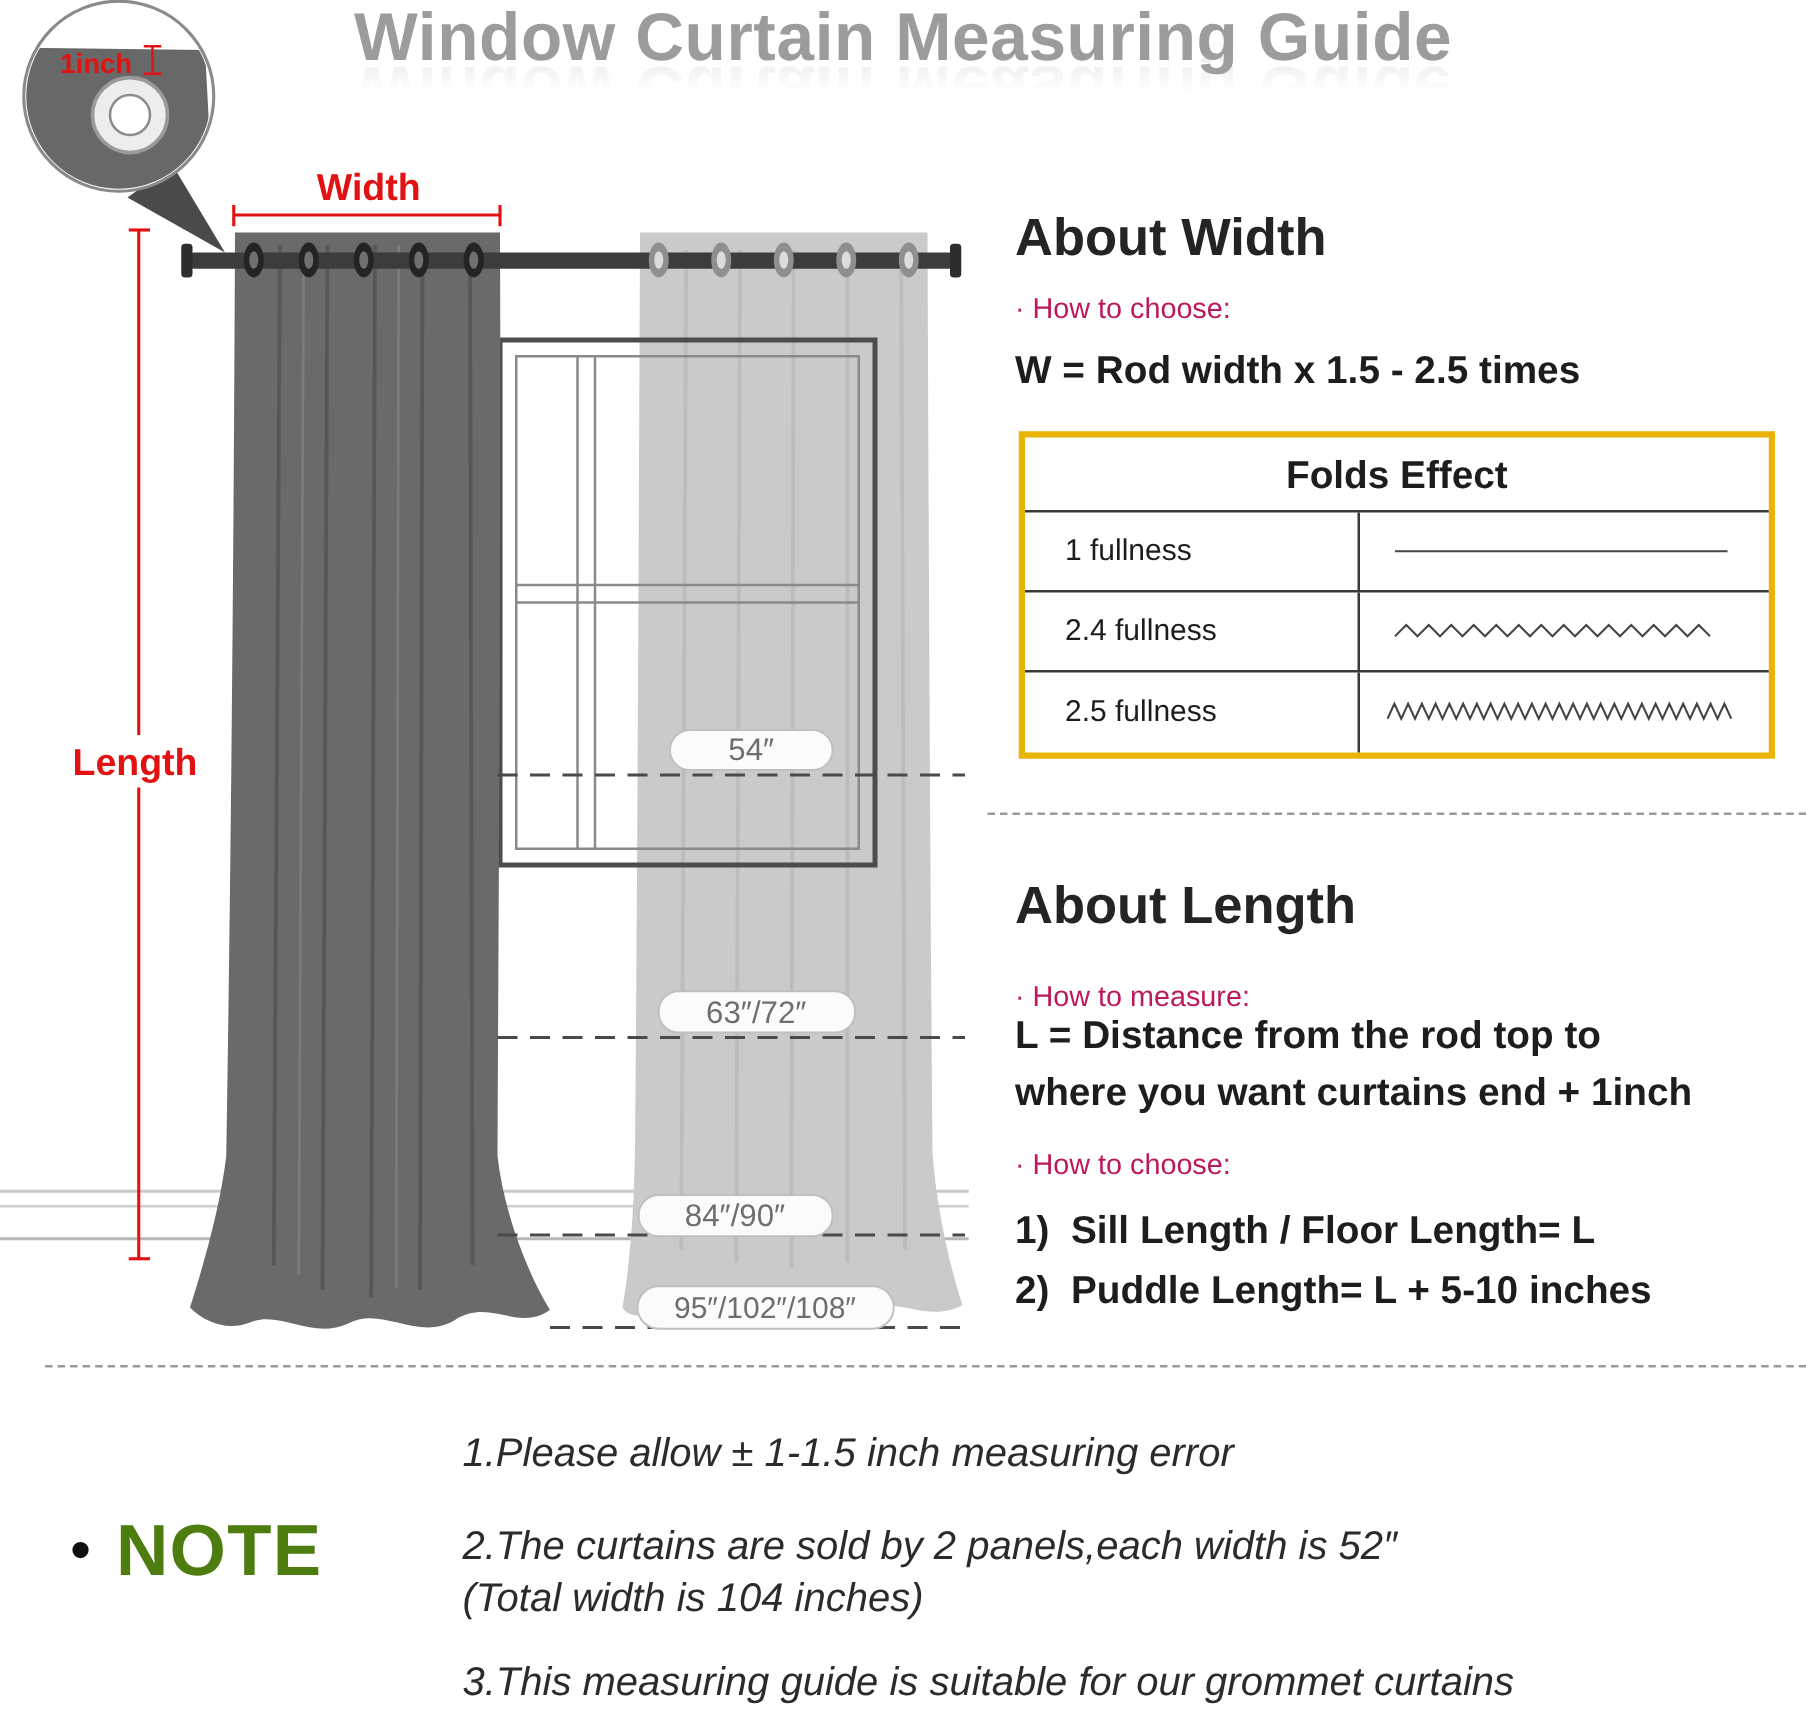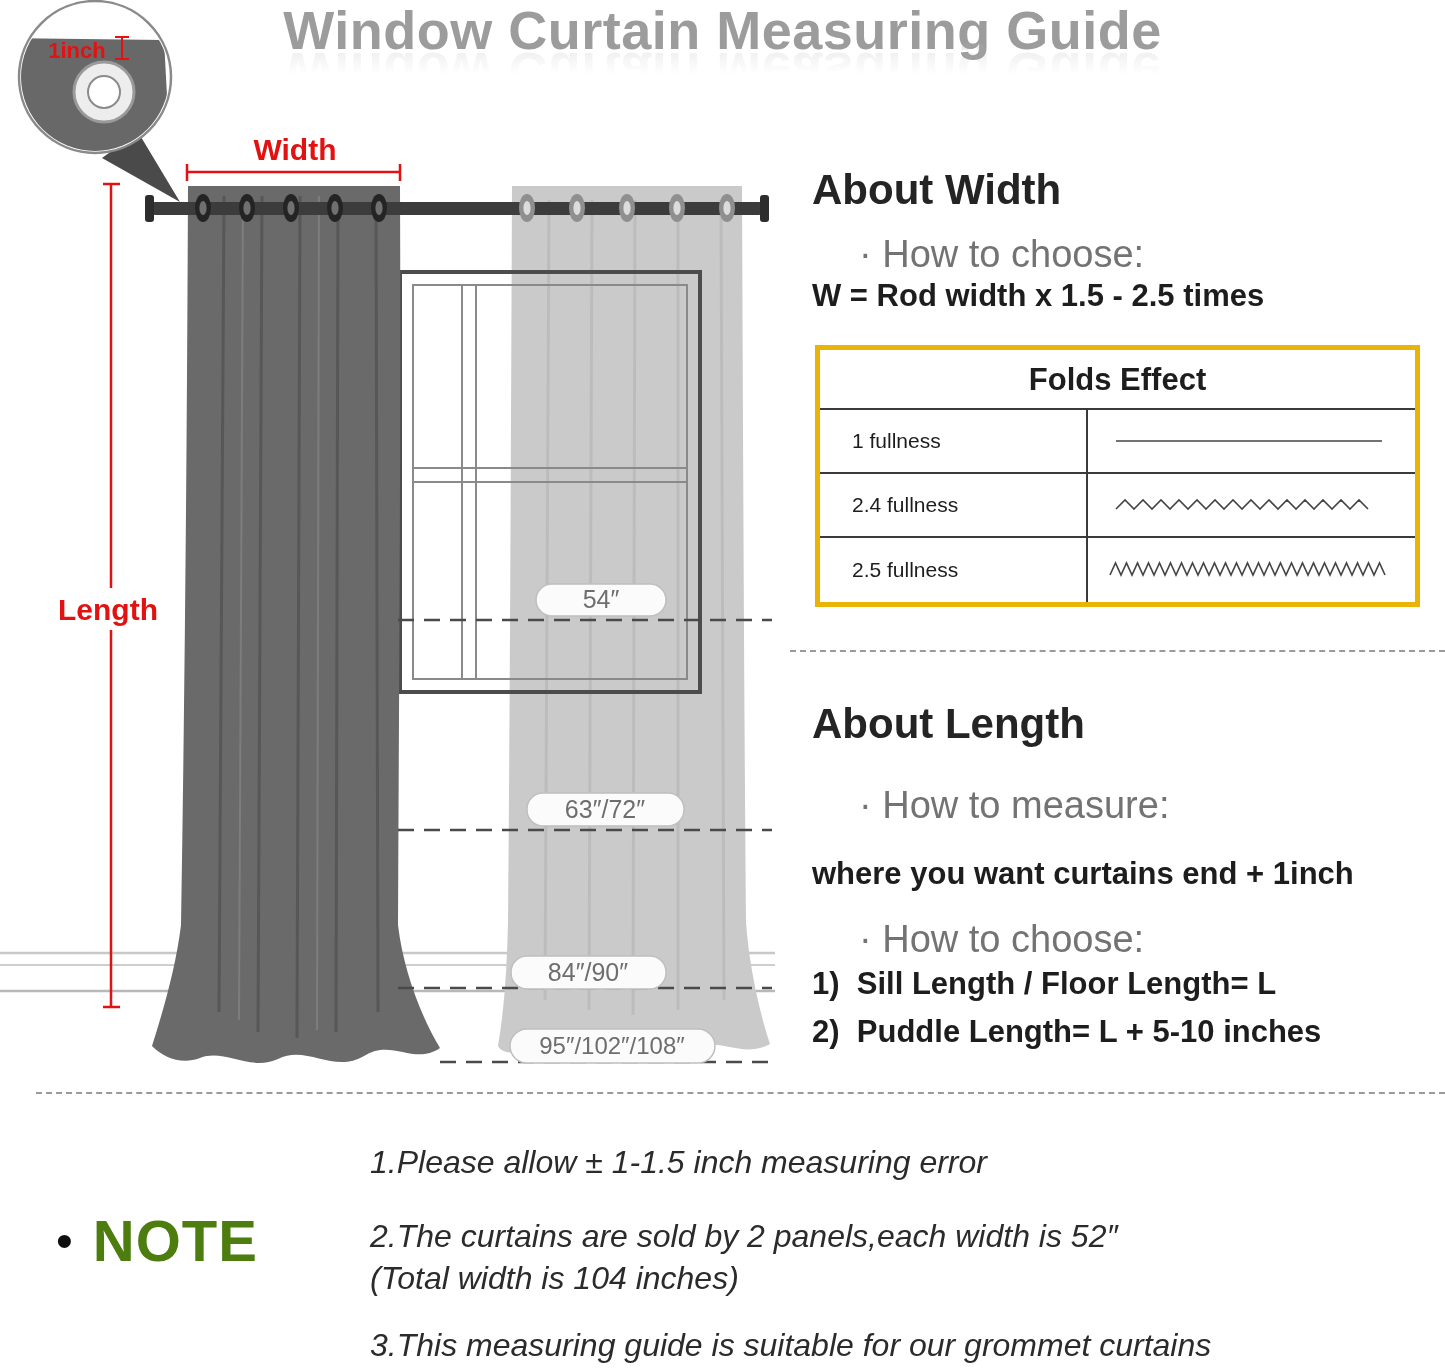--- a/index.html
+++ b/index.html
@@ -29,38 +29,38 @@
     mask-image: linear-gradient(to top, rgba(0,0,0,0.85), transparent 55%);
   }
 
   
   .scene { position: absolute; left: 0; top: 0; width: 790px; height: 1100px; }
   .scene svg { font-family: "Liberation Sans", sans-serif; }
 
   
   .rp-abs { position: absolute; left: 812px; }
   .heading { font-size: 42px; font-weight: 700; color: #242424; }
-  .bullet-line { font-size: 38px; font-weight: 400; color: #737373; margin-left: 47px; }
+  .bullet-line { font-size: 23px; font-weight: 400; color: #be185d; }
   .formula { font-size: 31px; font-weight: 700; color: #1d1d1d; white-space: pre-wrap; }
   .option { font-size: 31px; font-weight: 700; color: #1d1d1d; white-space: pre-wrap; }
 
   .folds-table {
     position: absolute; left: 815px; top: 345px; width: 605px;
     border: 5px solid #eab308; background: #fff;
   }
   .ft-header {
     height: 60px; line-height: 60px; text-align: center;
     font-size: 31px; font-weight: 700; color: #1d1d1d;
     border-bottom: 2px solid #3a3a3a;
   }
   .ft-row { display: flex; height: 64px; border-bottom: 2px solid #3a3a3a; }
   .ft-row:last-child { border-bottom: none; }
   .ft-label {
     width: 266px; display: flex; align-items: center;
-    padding-left: 32px; font-size: 21px; color: #1d1d1d;
+    padding-left: 32px; font-size: 24px; color: #1d1d1d;
   }
   .ft-graphic {
     flex: 1; border-left: 2px solid #3a3a3a;
     display: flex; align-items: center; justify-content: center;
   }
 
   .divider-1 { position: absolute; top: 650px; left: 790px; right: 0; border-top: 2px dashed #9a9a9a; }
   .divider-2 { position: absolute; top: 1092px; left: 36px; right: 0; border-top: 2px dashed #9a9a9a; }
 
   
@@ -244,20 +244,21 @@
           <path d="M8,17 l5.5,-12 l5.5,12 l5.5,-12 l5.5,12 l5.5,-12 l5.5,12 l5.5,-12 l5.5,12 l5.5,-12 l5.5,12 l5.5,-12 l5.5,12 l5.5,-12 l5.5,12 l5.5,-12 l5.5,12 l5.5,-12 l5.5,12 l5.5,-12 l5.5,12 l5.5,-12 l5.5,12 l5.5,-12 l5.5,12 l5.5,-12 l5.5,12 l5.5,-12 l5.5,12 l5.5,-12 l5.5,12 l5.5,-12 l5.5,12 l5.5,-12 l5.5,12 l5.5,-12 l5.5,12 l5.5,-12 l5.5,12 l5.5,-12 l5.5,12 l5.5,-12 l5.5,12 l5.5,-12 l5.5,12 l5.5,-12 l5.5,12 l5.5,-12 l5.5,12 l5.5,-12 l5.5,12" fill="none" stroke="#444" stroke-width="1.6"></path>
         </svg>
       </div>
     </div>
   </div>
 
   <div class="divider-1"></div>
 
   <div class="rp-abs heading" style="top:700px;">About Length</div>
   <div class="rp-abs bullet-line" style="top:784px;">· How to measure:</div>
+  <div class="rp-abs formula" style="top:810px;">L = Distance from the rod top to</div>
   <div class="rp-abs formula" style="top:856px;">where you want curtains end + 1inch</div>
   <div class="rp-abs bullet-line" style="top:918px;">· How to choose:</div>
   <div class="rp-abs option" style="top:966px;">1)  Sill Length / Floor Length= L</div>
   <div class="rp-abs option" style="top:1014px;">2)  Puddle Length= L + 5-10 inches</div>
 
   <div class="divider-2"></div>
 
   <div class="note-label">
     <span class="note-bullet">•</span>
     <span class="note-word">NOTE</span>

